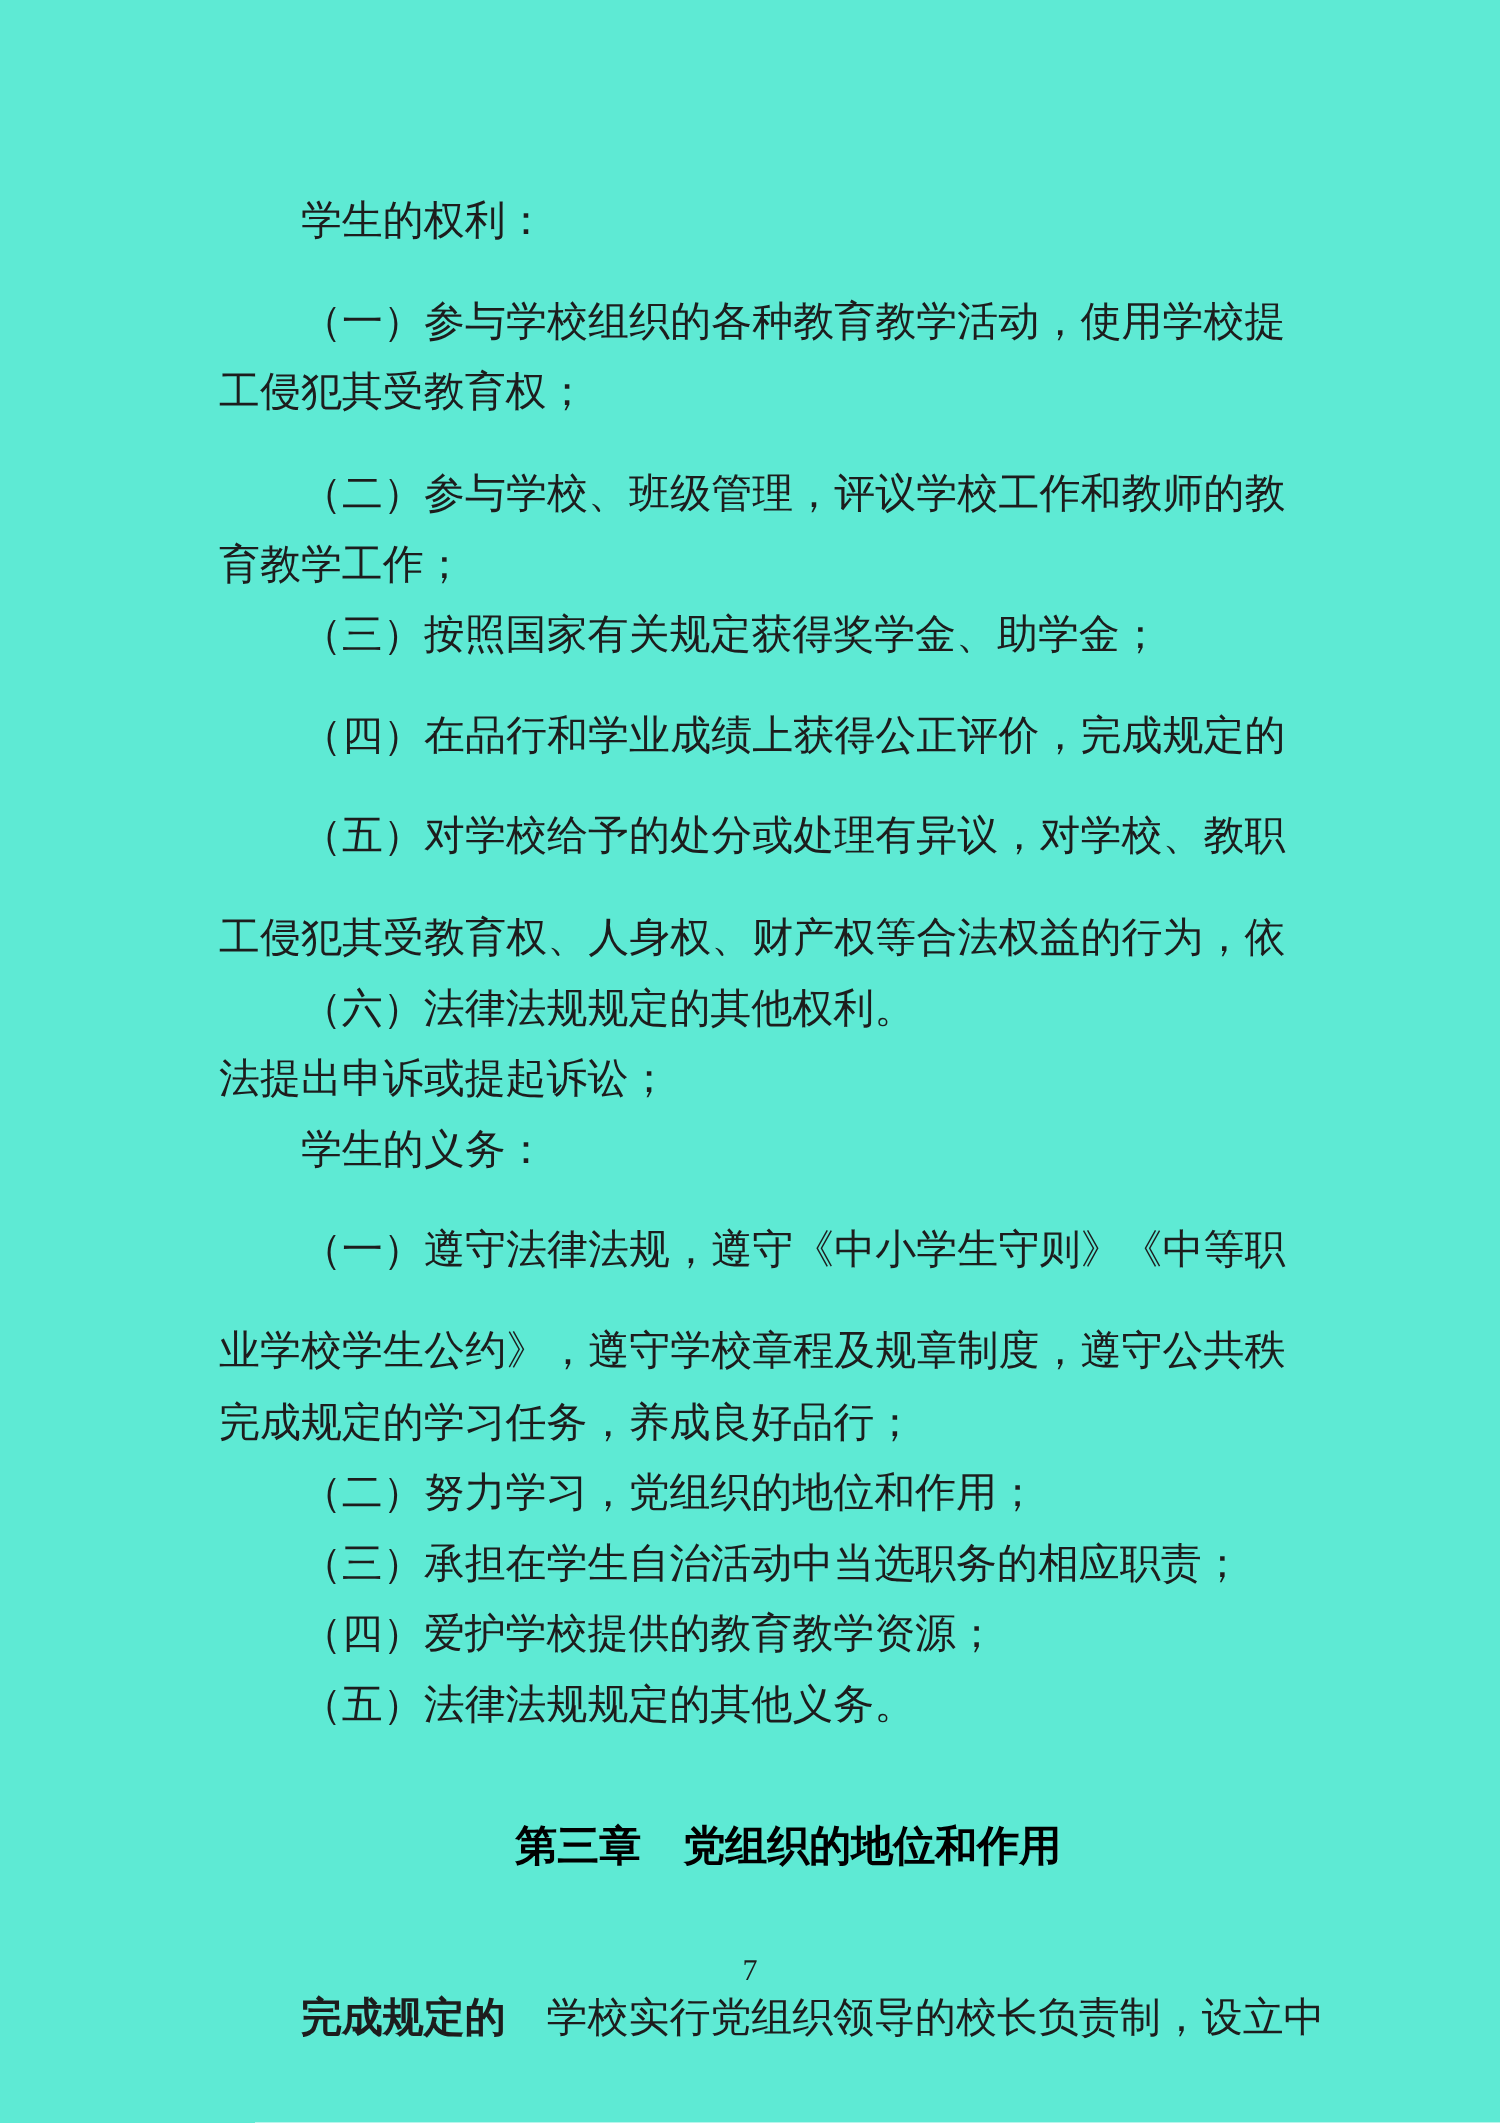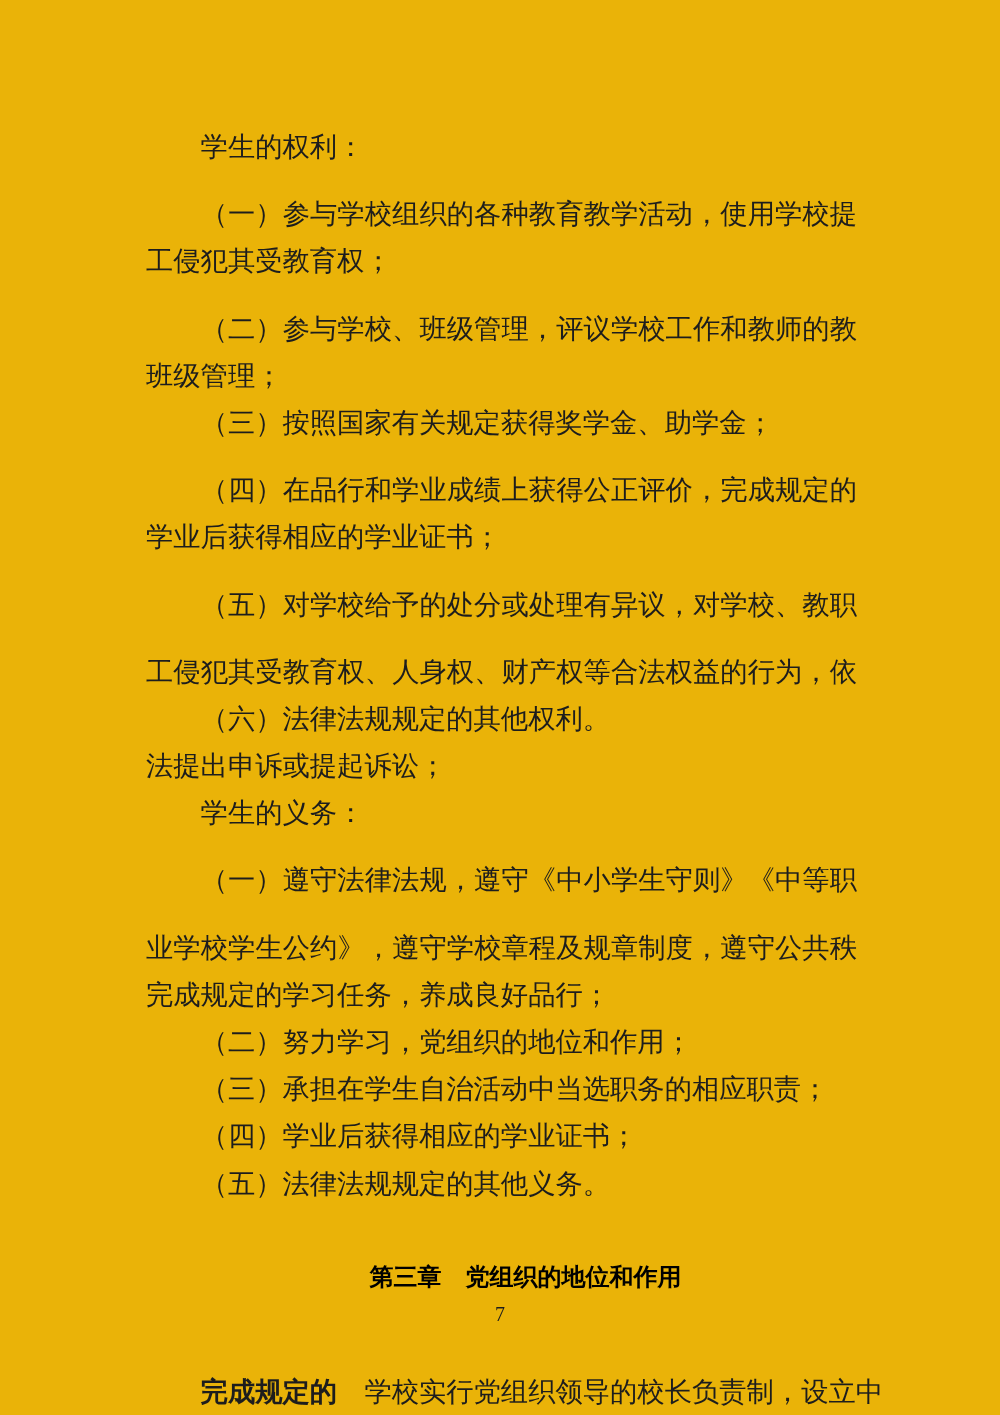--- a/index.html
+++ b/index.html
@@ -2,21 +2,21 @@
 <html><head>
 <meta charset="utf-8">
 <title>Document Page</title>
 <style>
   html, body { margin: 0; padding: 0; background: #ffffff; }
 
   .page {
     position: relative;
     width: 1000px;
     height: 1415px;
-    background: #eab308;
+    background: #5eead4;
     overflow: hidden;
   }
 
   .content {
     position: absolute;
     left: 146px;
     top: 124px;
     width: 711px;
     color: #1d1d1d;
     font-family: "Liberation Serif", "DejaVu Serif", serif;
@@ -32,23 +32,23 @@
 
   .line.indent { text-indent: 2em; }
 
   .line.full {
     text-align: justify;
     text-align-last: justify;
     margin-top: 20px;
   }
 
   .line.heading-line {
-    font-family: Liberation Mono, monospace;
+    font-family: Liberation Serif, serif;
     font-weight: 700;
-    font-size: 24px;
+    font-size: 28px;
     color: #000000;
     text-align: center;
     text-align-last: center;
     position: relative;
     left: 24px;
   }
 
   .article-lead { font-weight: 700; }
 
   .page-number {
@@ -65,35 +65,34 @@
 </head>
 <body>
 
 <div class="page">
   <div class="content">
 
     <div class="line indent">学生的权利：</div>
     <div class="line indent full">（一）参与学校组织的各种教育教学活动，使用学校提</div>
     <div class="line">工侵犯其受教育权；</div>
     <div class="line indent full">（二）参与学校、班级管理，评议学校工作和教师的教</div>
-    <div class="line">班级管理；</div>
+    <div class="line">育教学工作；</div>
     <div class="line indent">（三）按照国家有关规定获得奖学金、助学金；</div>
     <div class="line indent full">（四）在品行和学业成绩上获得公正评价，完成规定的</div>
-    <div class="line">学业后获得相应的学业证书；</div>
     <div class="line indent full">（五）对学校给予的处分或处理有异议，对学校、教职</div>
     <div class="line full">工侵犯其受教育权、人身权、财产权等合法权益的行为，依</div>
     <div class="line indent">（六）法律法规规定的其他权利。</div>
     <div class="line">法提出申诉或提起诉讼；</div>
     <div class="line indent">学生的义务：</div>
     <div class="line indent full">（一）遵守法律法规，遵守《中小学生守则》《中等职</div>
     <div class="line full">业学校学生公约》，遵守学校章程及规章制度，遵守公共秩</div>
     <div class="line">完成规定的学习任务，养成良好品行；</div>
     <div class="line indent">（二）努力学习，党组织的地位和作用；</div>
     <div class="line indent">（三）承担在学生自治活动中当选职务的相应职责；</div>
-    <div class="line indent">（四）学业后获得相应的学业证书；</div>
+    <div class="line indent">（四）爱护学校提供的教育教学资源；</div>
     <div class="line indent">（五）法律法规规定的其他义务。</div>
 
     <div class="line"></div>
 
     <div class="line heading-line">第三章　党组织的地位和作用</div>
 
     <div class="line"></div>
 
     <div class="line indent full"><span class="article-lead">完成规定的</span><span>　学校实行党组织领导的校长负责制，设立中</span></div>
 

